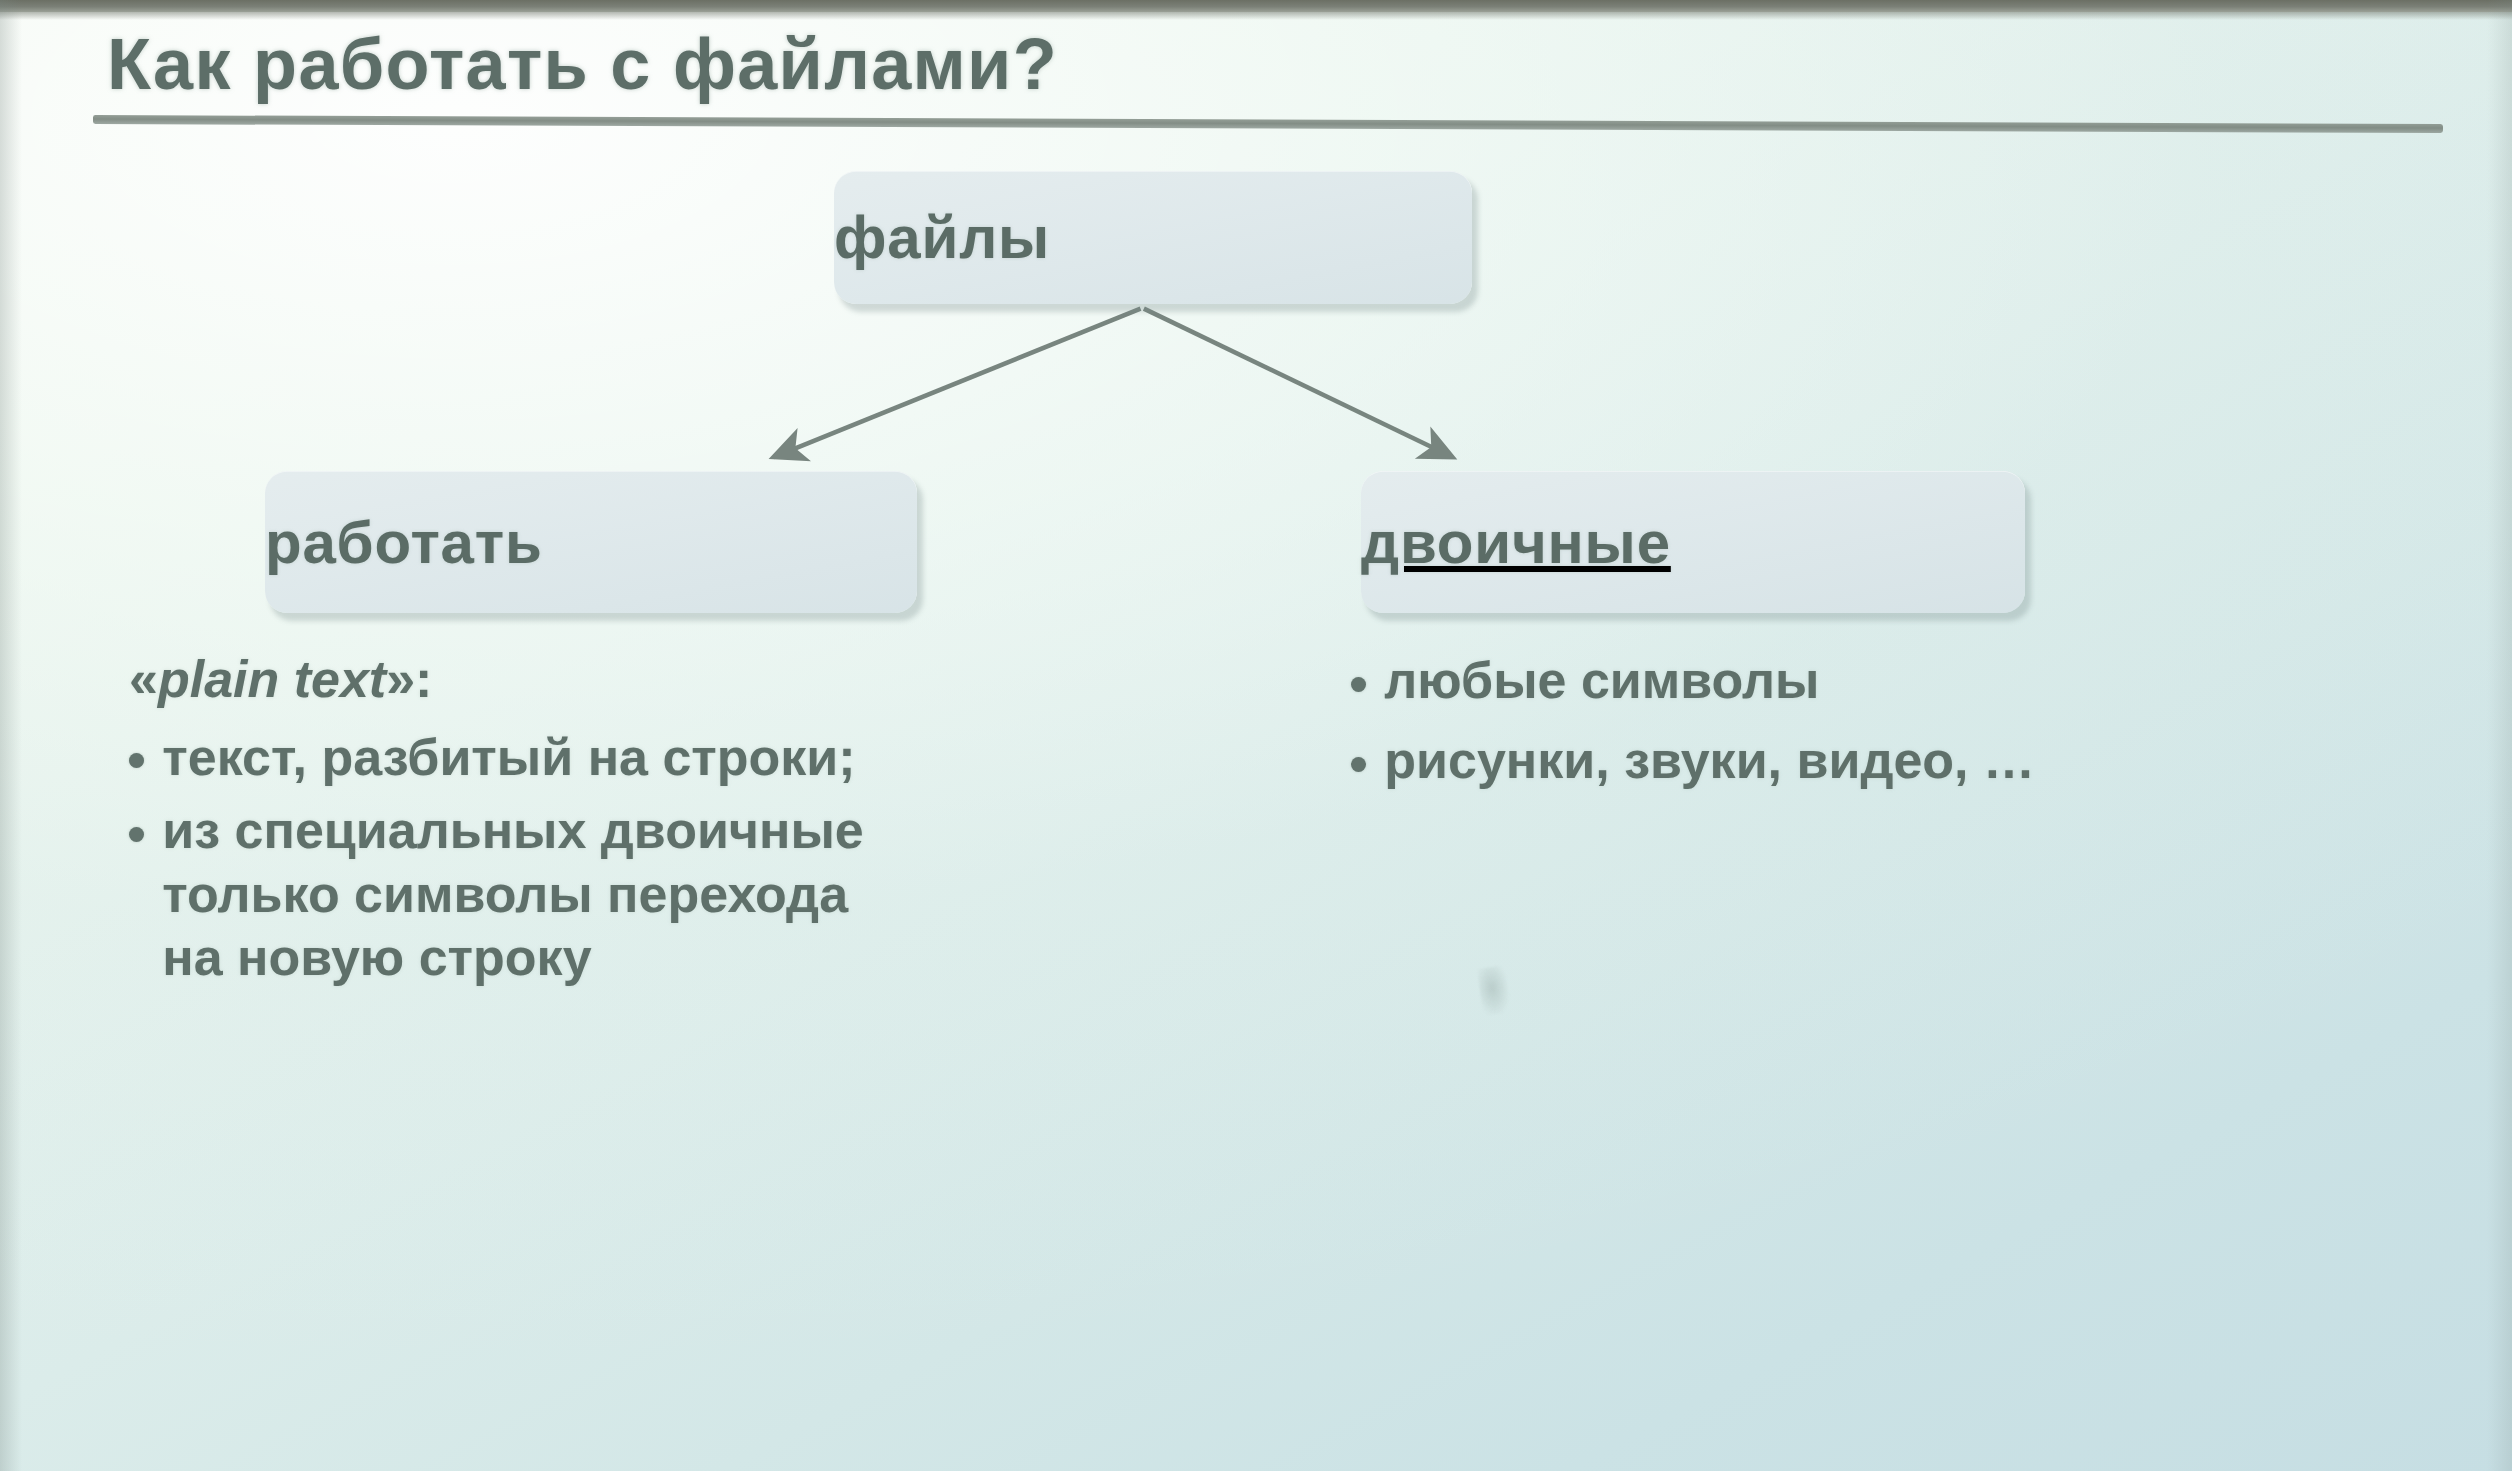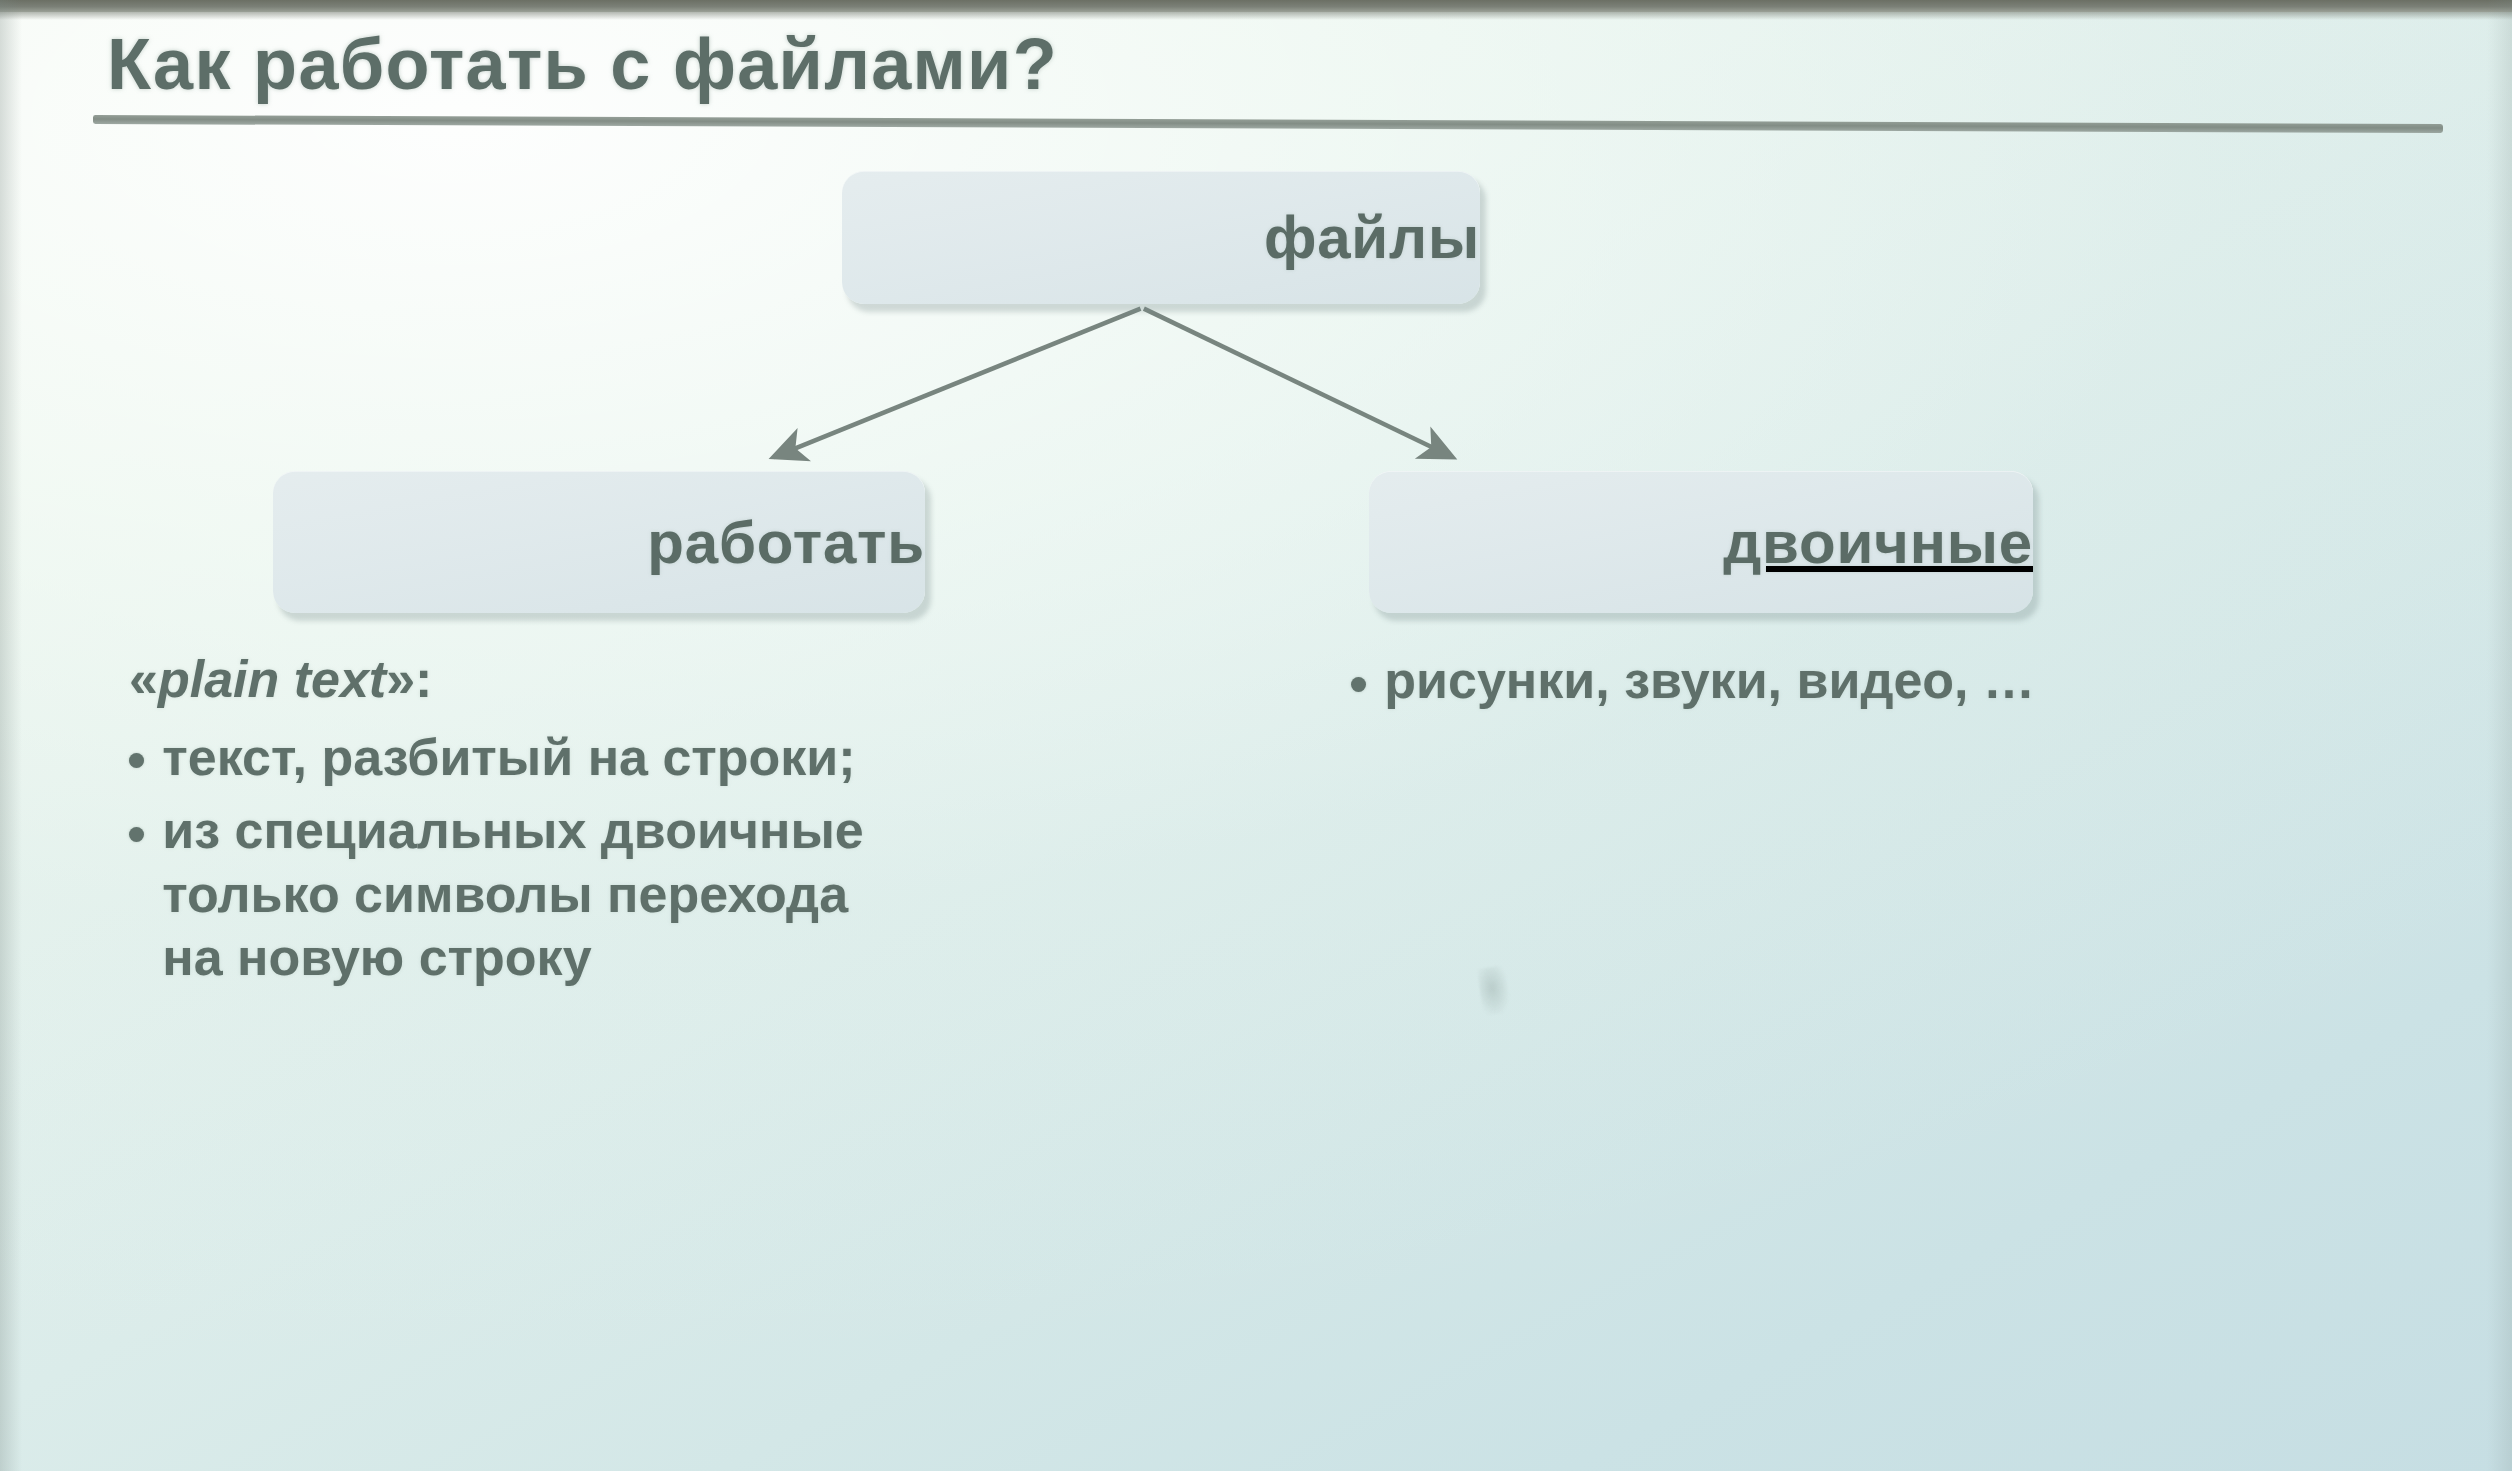--- a/index.html
+++ b/index.html
@@ -84,30 +84,29 @@
     transform: rotate(0.22deg);
     transform-origin: left center;
     opacity: 0.92;
   }
 
   
   .node {
     position: absolute;
     display: flex;
     align-items: center;
-    justify-content: flex-end;
+    justify-content: flex-start;
     border-radius: 22px;
     background: linear-gradient(170deg,
         rgba(228,236,238,0.96) 0%,
         rgba(222,232,235,0.94) 45%,
         rgba(214,226,230,0.92) 100%);
     box-shadow:
       5.8px 7.5px 5.8px rgba(120,140,138,0.30),
       inset 0 0.8px 0 rgba(255,255,255,0.55);
-    margin-left: 8px;
   }
   .node-label {
     font-size: 60px;
     font-weight: bold;
     color: #5b6c66;
     letter-spacing: 0.8px;
     text-shadow: 0 0 3.3px rgba(160,180,172,0.45);
     white-space: nowrap;
   }
 
@@ -230,20 +229,24 @@
         <span>из специальных двоичные</span><br>
         <span>только символы перехода</span><br>
         <span>на новую строку</span>
       </span>
     </div>
 
   </div>
 
   <div class="column" id="col-right">
 
+    <div class="bullet-row">
+      <span class="bullet-dot"></span>
+      <span class="bullet-text">любые символы</span>
+    </div>
 
     <div class="bullet-row">
       <span class="bullet-dot"></span>
       <span class="bullet-text">рисунки, звуки, видео, …</span>
     </div>
 
   </div>
 
   <div id="smudge"></div>
 

